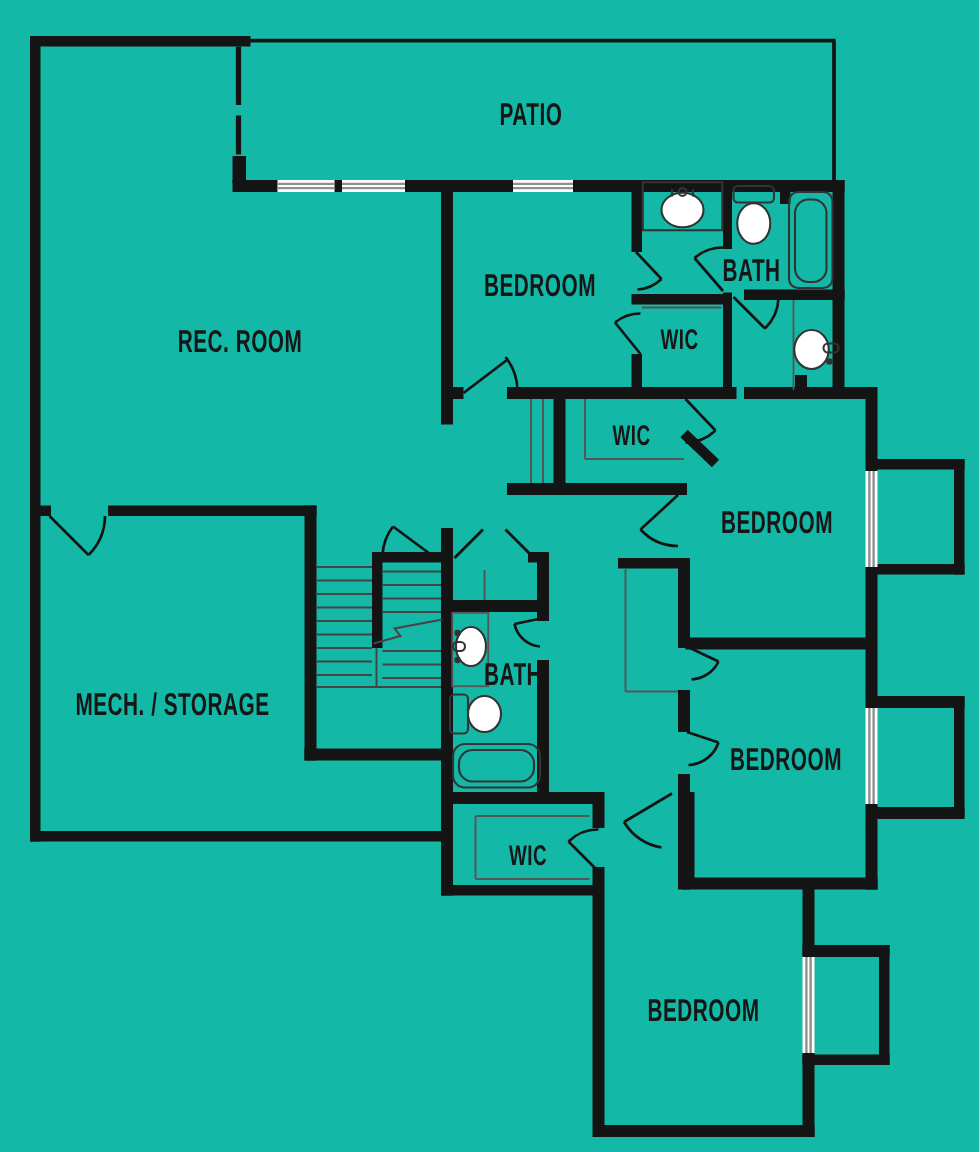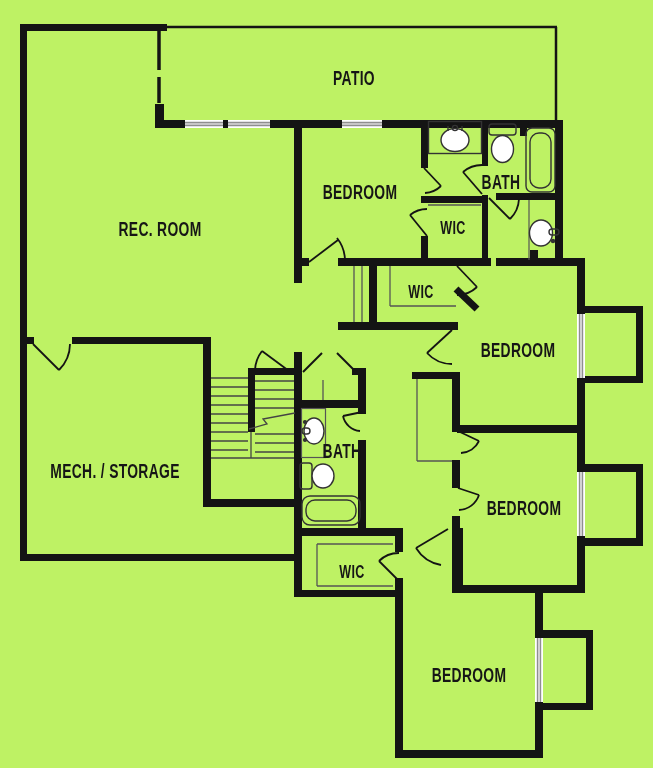--- a/index.html
+++ b/index.html
@@ -1,19 +1,19 @@
 <!DOCTYPE html>
 <html><head>
 <meta charset="utf-8">
 <style>
   html,body{margin:0;padding:0;background:#ffffff;}
   #plan{
     position:relative;
     width:653px;height:768px;
-    background:#bef264;
+    background:#14b8a6;
     font-family:"Liberation Sans", sans-serif;
     overflow:hidden;
   }
   #plan svg{position:absolute;left:0;top:0;}
   .room-label{
     position:absolute;
     transform:translate(-50%,-50%) scaleX(0.66);
     font-weight:700;
     color:#161616;
     white-space:nowrap;

